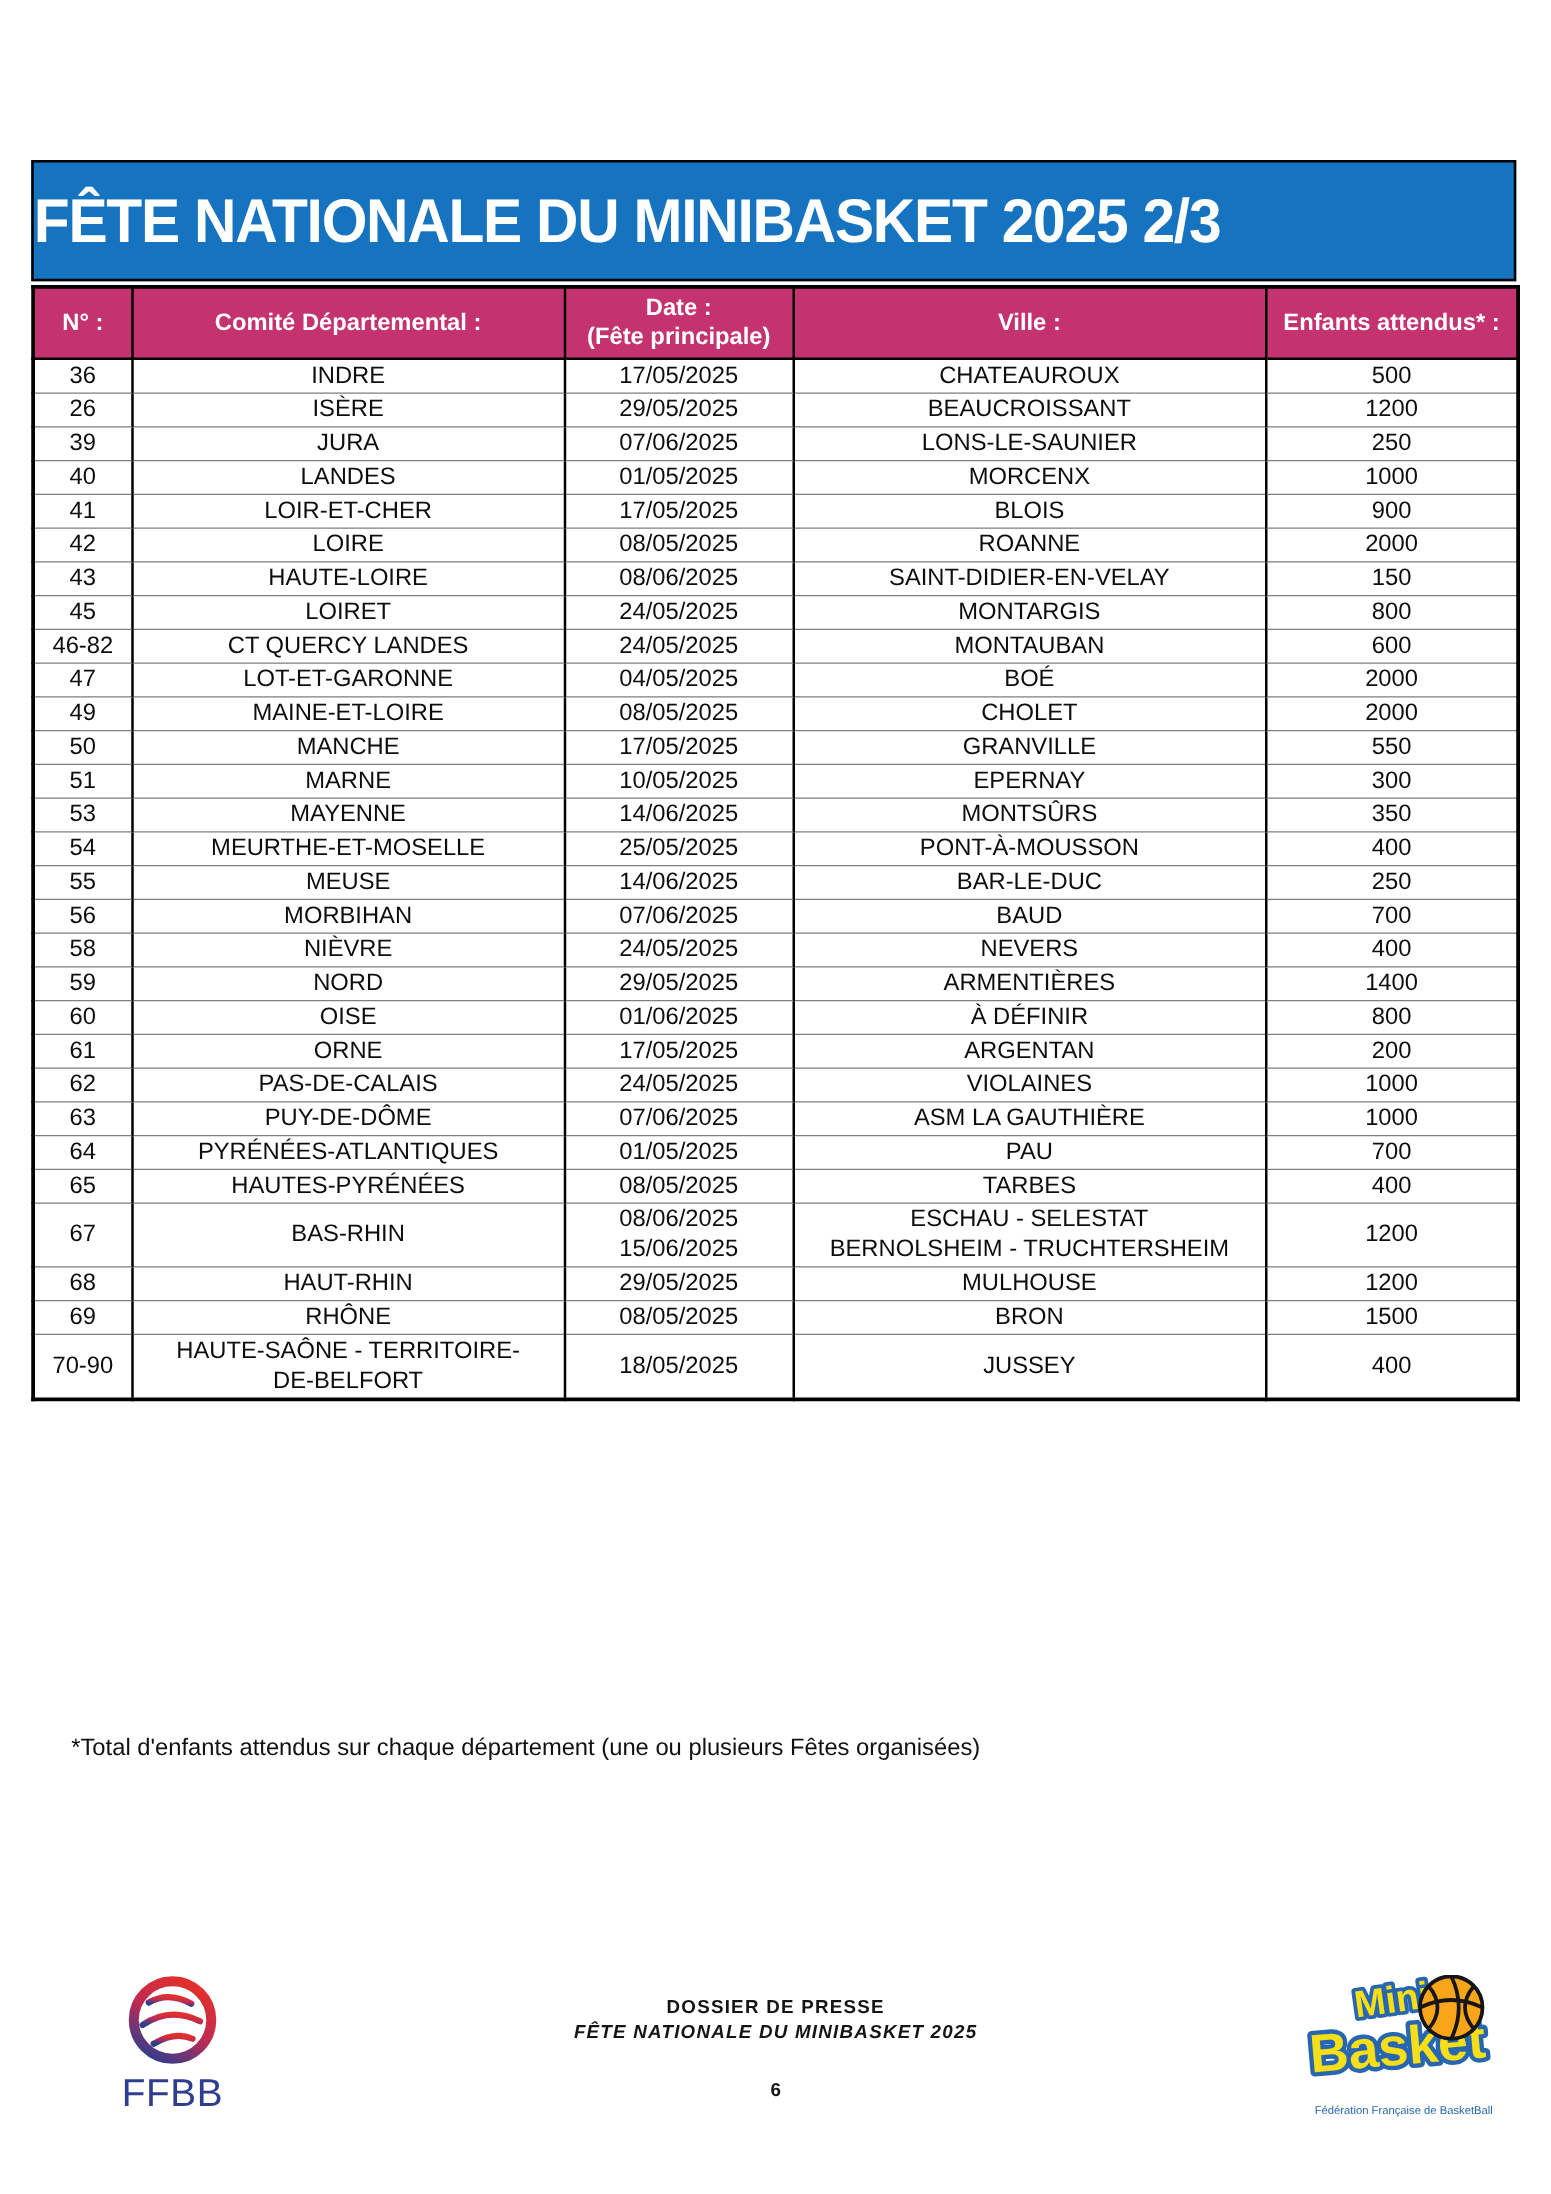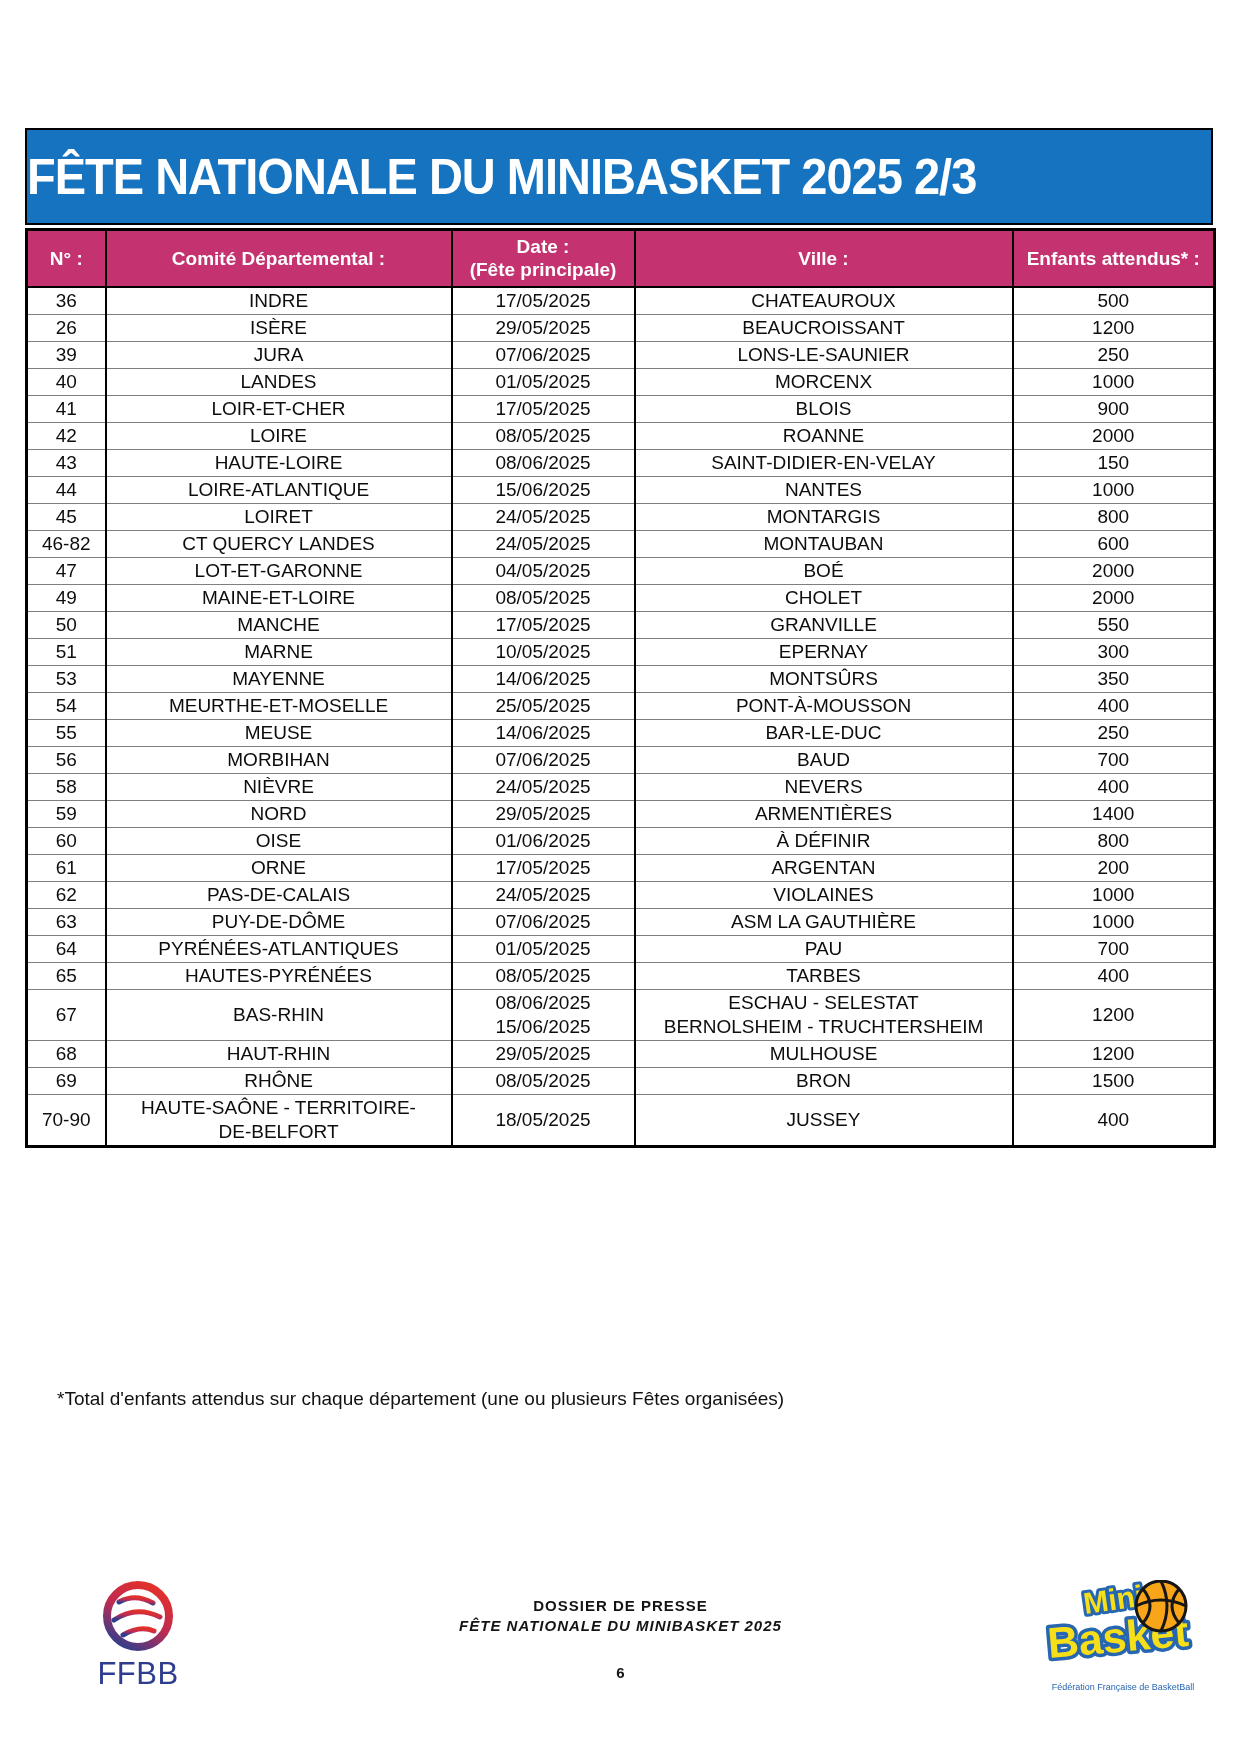--- a/index.html
+++ b/index.html
@@ -143,27 +143,20 @@
       </tr>
 
       <tr>
         <td>43</td>
         <td>HAUTE-LOIRE</td>
         <td>08/06/2025</td>
         <td>SAINT-DIDIER-EN-VELAY</td>
         <td>150</td>
       </tr>
 
-      <tr>
-        <td>44</td>
-        <td>LOIRE-ATLANTIQUE</td>
-        <td>15/06/2025</td>
-        <td>NANTES</td>
-        <td>1000</td>
-      </tr>
 
       <tr>
         <td>45</td>
         <td>LOIRET</td>
         <td>24/05/2025</td>
         <td>MONTARGIS</td>
         <td>800</td>
       </tr>
 
       <tr>

